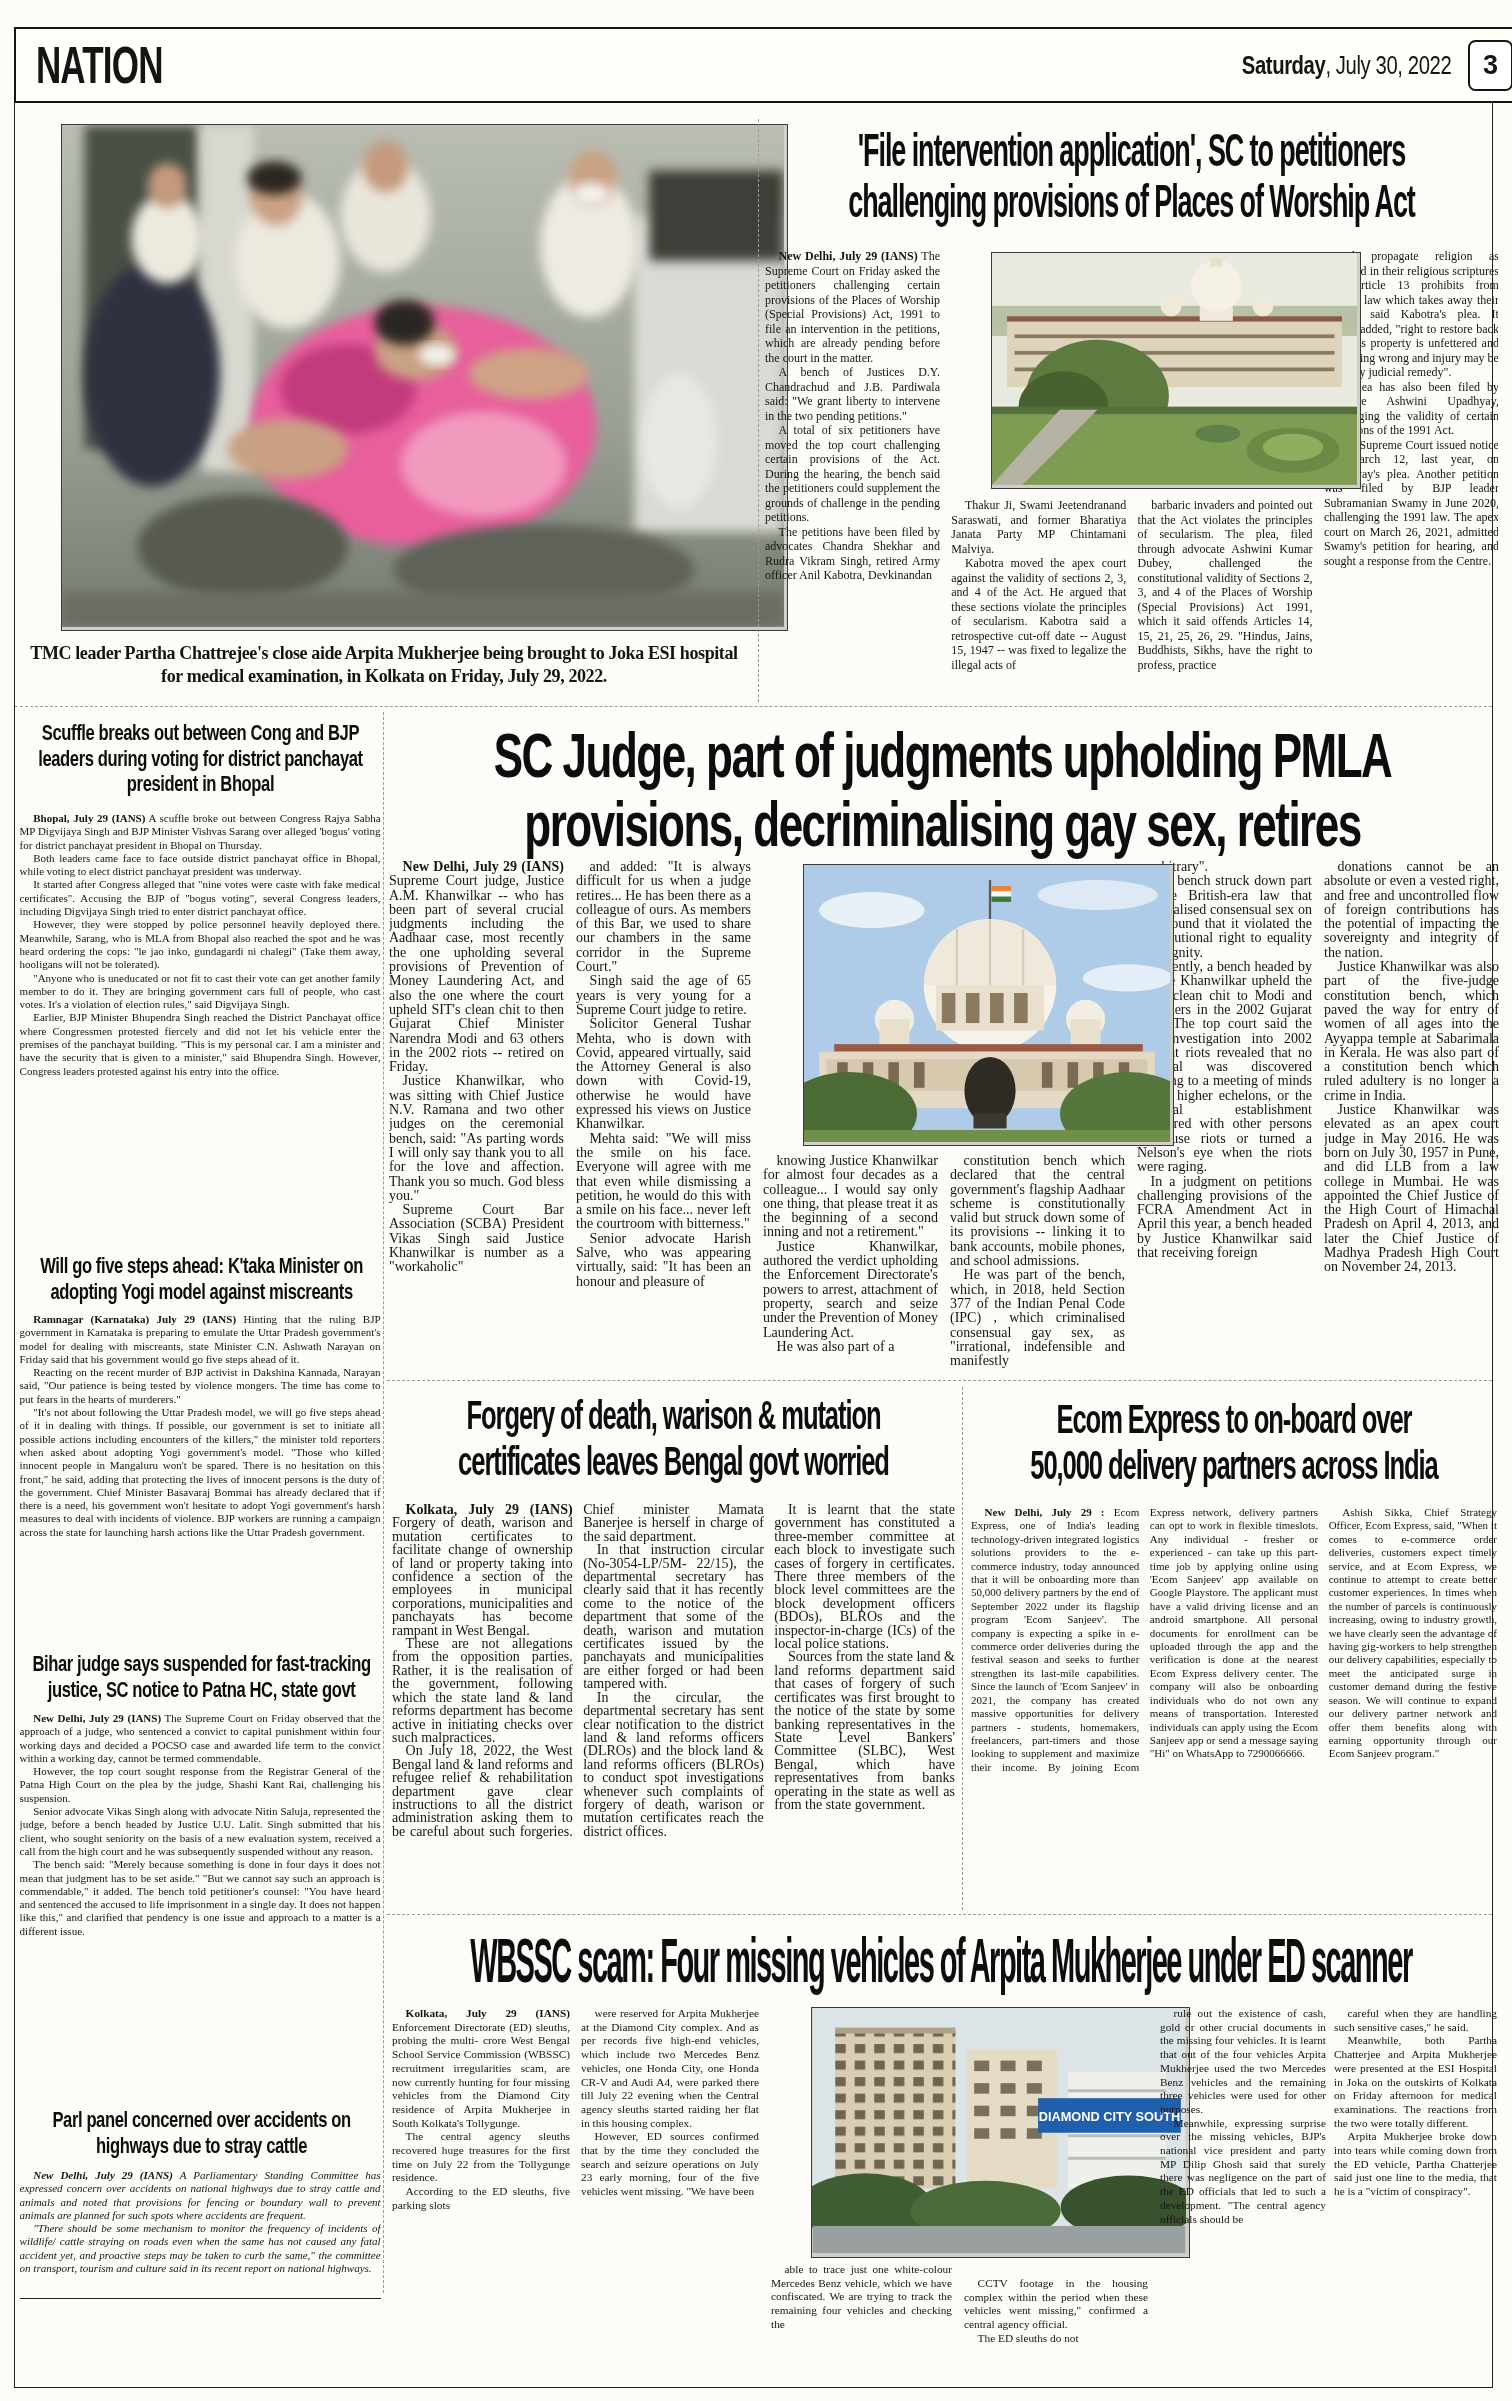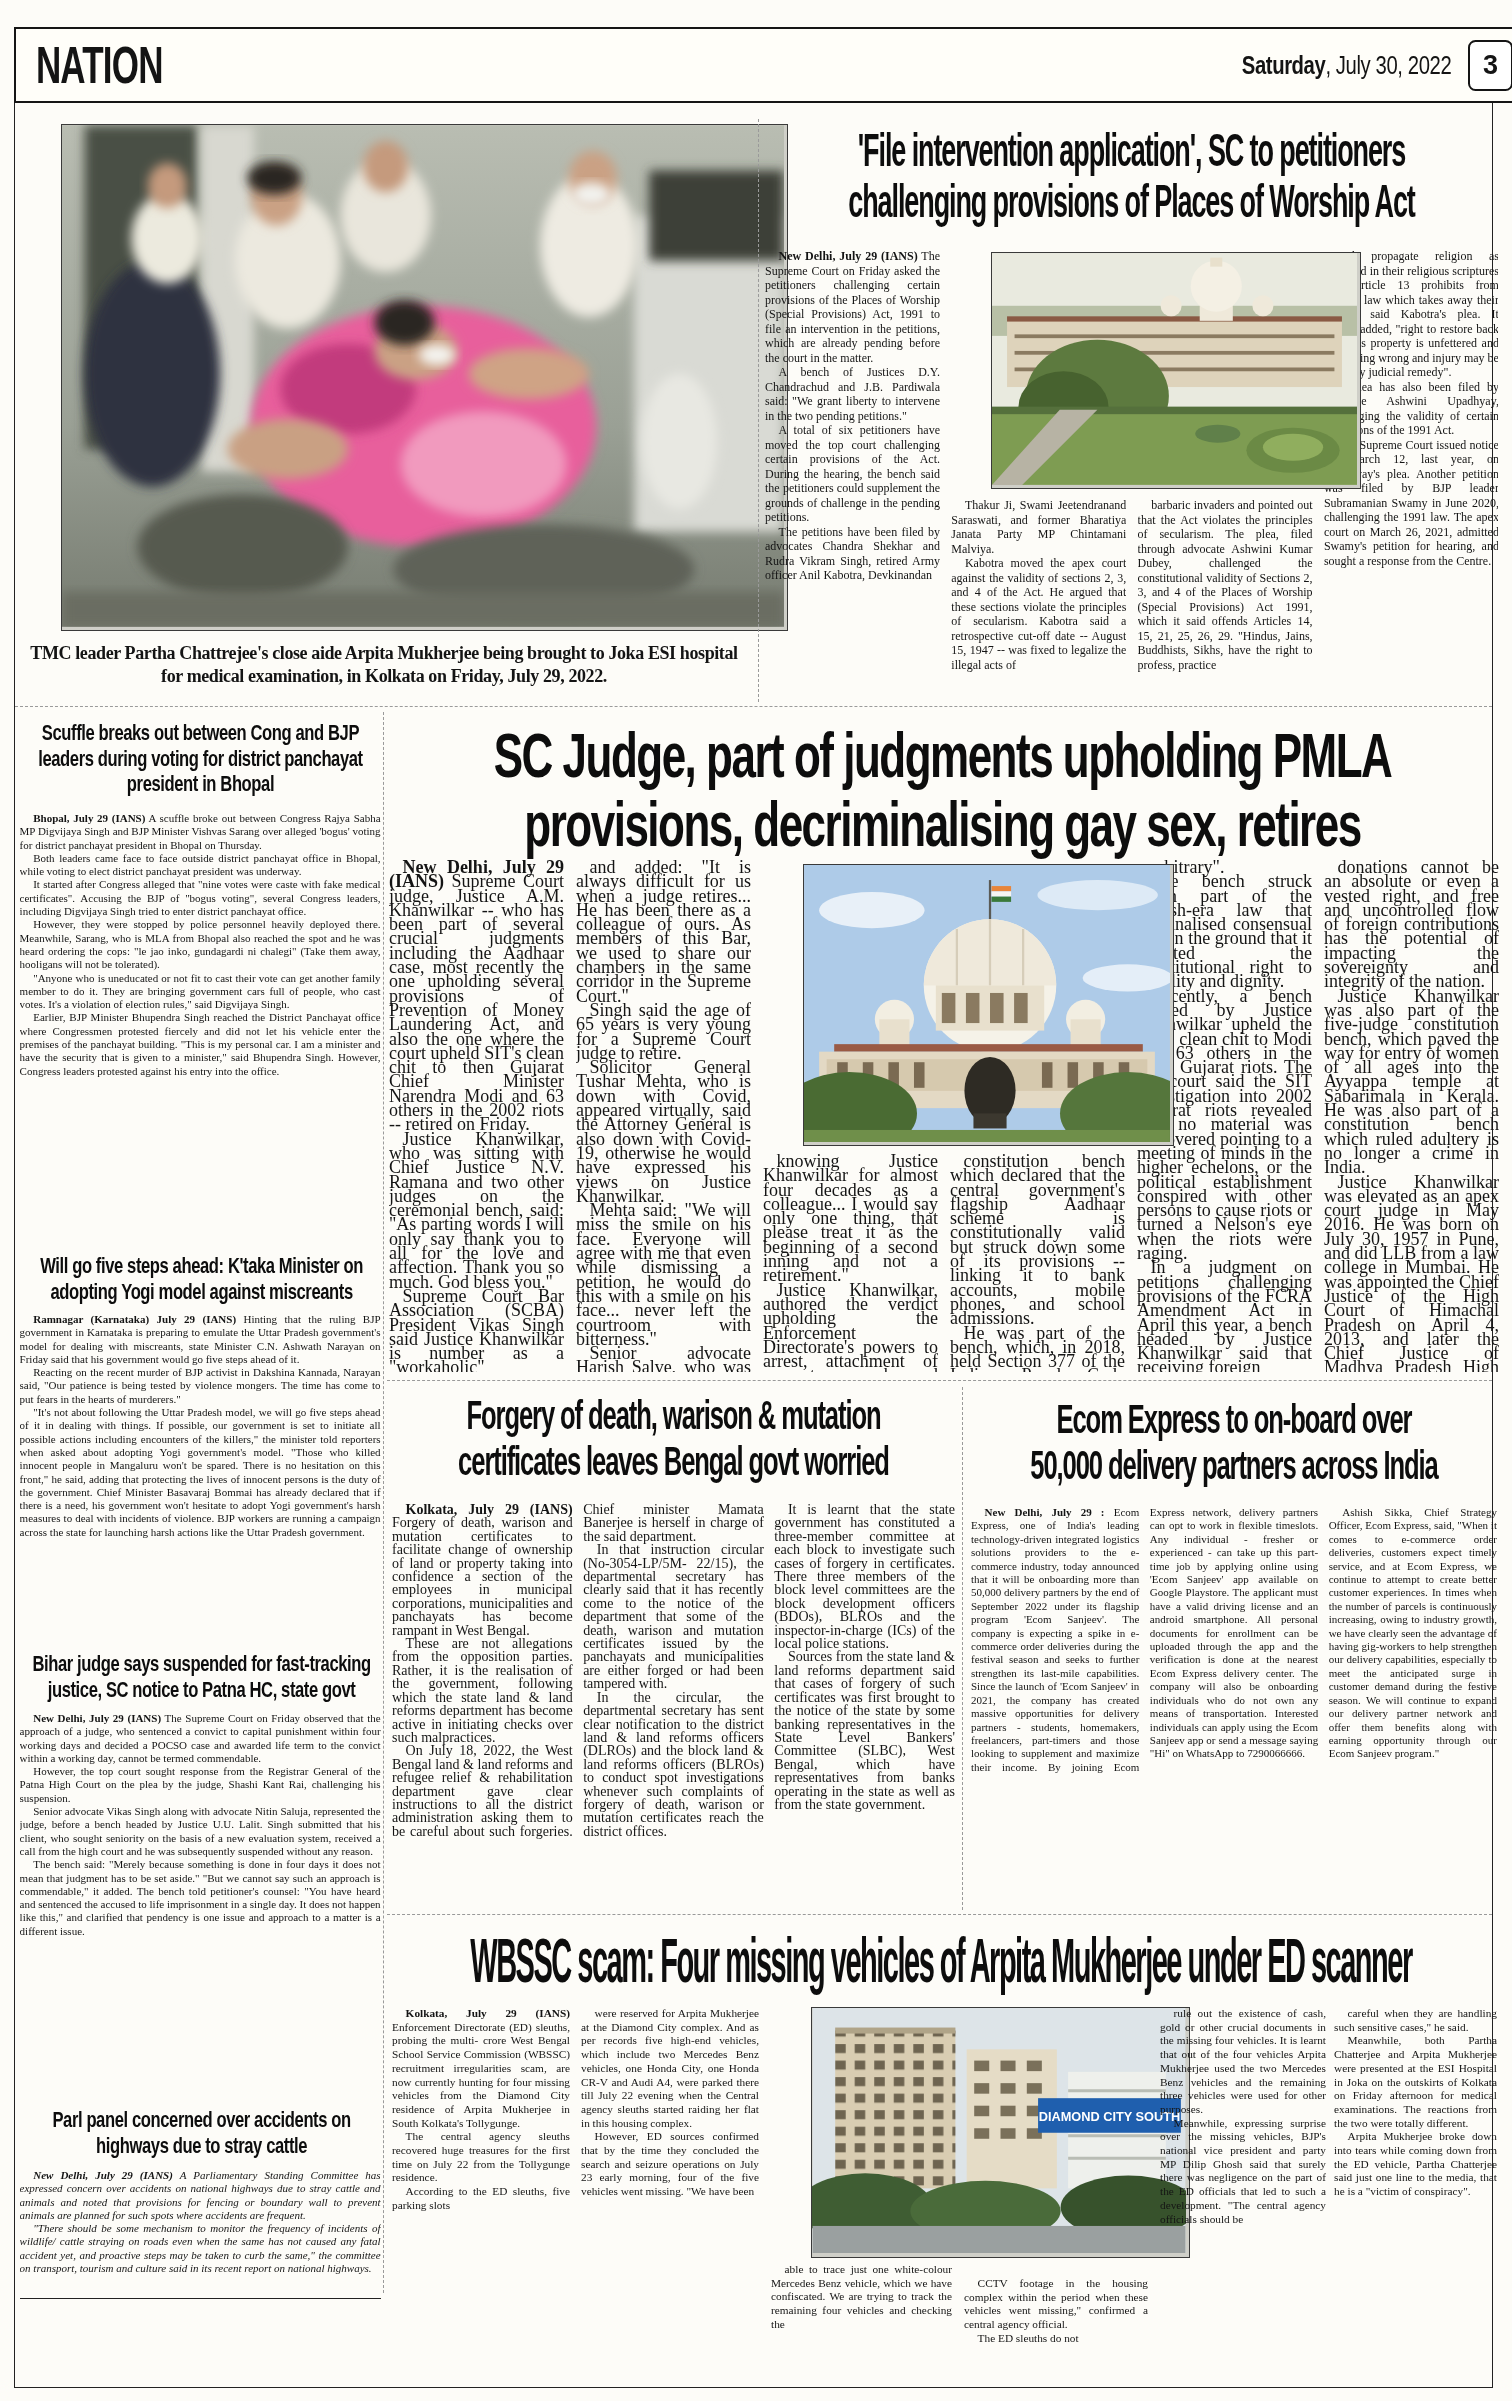--- a/index.html
+++ b/index.html
@@ -37,21 +37,21 @@
   .hl-md   { font-size:25.6px; letter-spacing:-1.1px; line-height:1.12; transform:scaleY(1.6); transform-origin:top center; }
   .hl-band { font-size:29px; letter-spacing:-1.5px; white-space:nowrap; transform:scaleY(2.15); transform-origin:top center; }
   .hl-rail { font-size:16.6px; letter-spacing:-0.4px; line-height:1.18; transform:scaleY(1.32); transform-origin:top center; }
 
   
   .bod { text-align:justify; font-size:11.3px; line-height:13.7px; overflow:hidden; }
   .bod p { margin:0; text-indent:13.6px; }
   .bod .para { margin:0; text-indent:13.6px; }
   .rail  { font-size:11px; line-height:13.3px; }
   .worshipTxt { font-size:12px; line-height:14.5px; }
-  .pmlaTxt { font-size:18px; line-height:14.3px; }
+  .pmlaTxt { font-size:14px; line-height:14.3px; }
   .dl { font-weight:bold; }
   .colsflex { display:flex; gap:11.3px; }
   .colsflex > div { flex:0 0 auto; }
   .mc3 { column-count:3; column-gap:10.5px; }
 
   .photo-frame { border:1.5px solid #3a3a3a; background:#cfcfc8;margin-left:40px; }
   .caption { font-family:Liberation Serif, serif; font-weight:bold; font-size:18px; line-height:23px;
              text-align:center; letter-spacing:-0.4px; }
 </style>
 </head>

